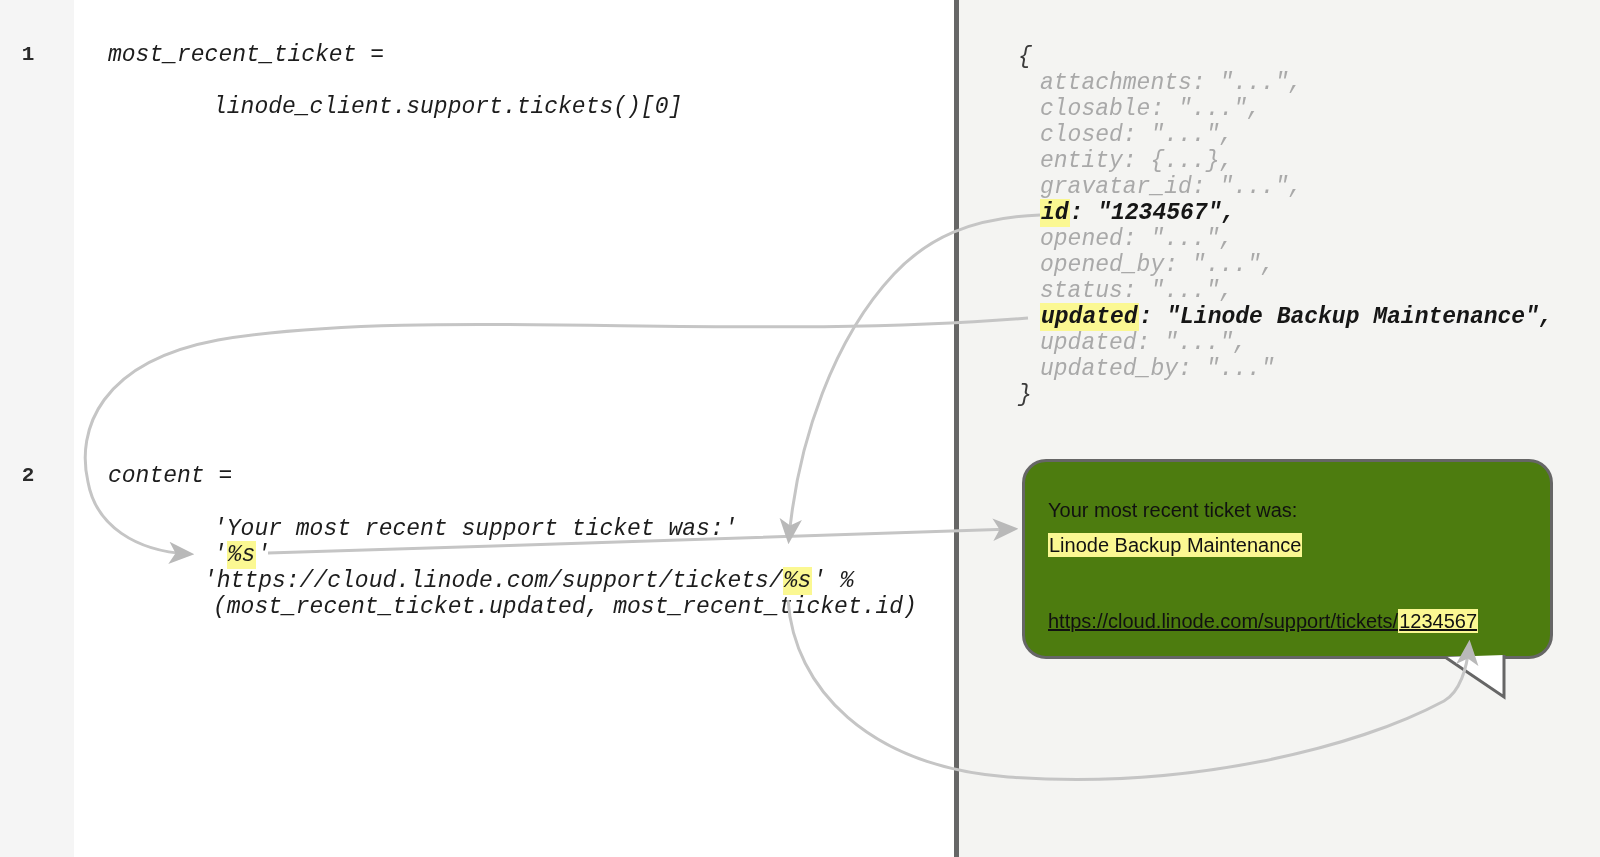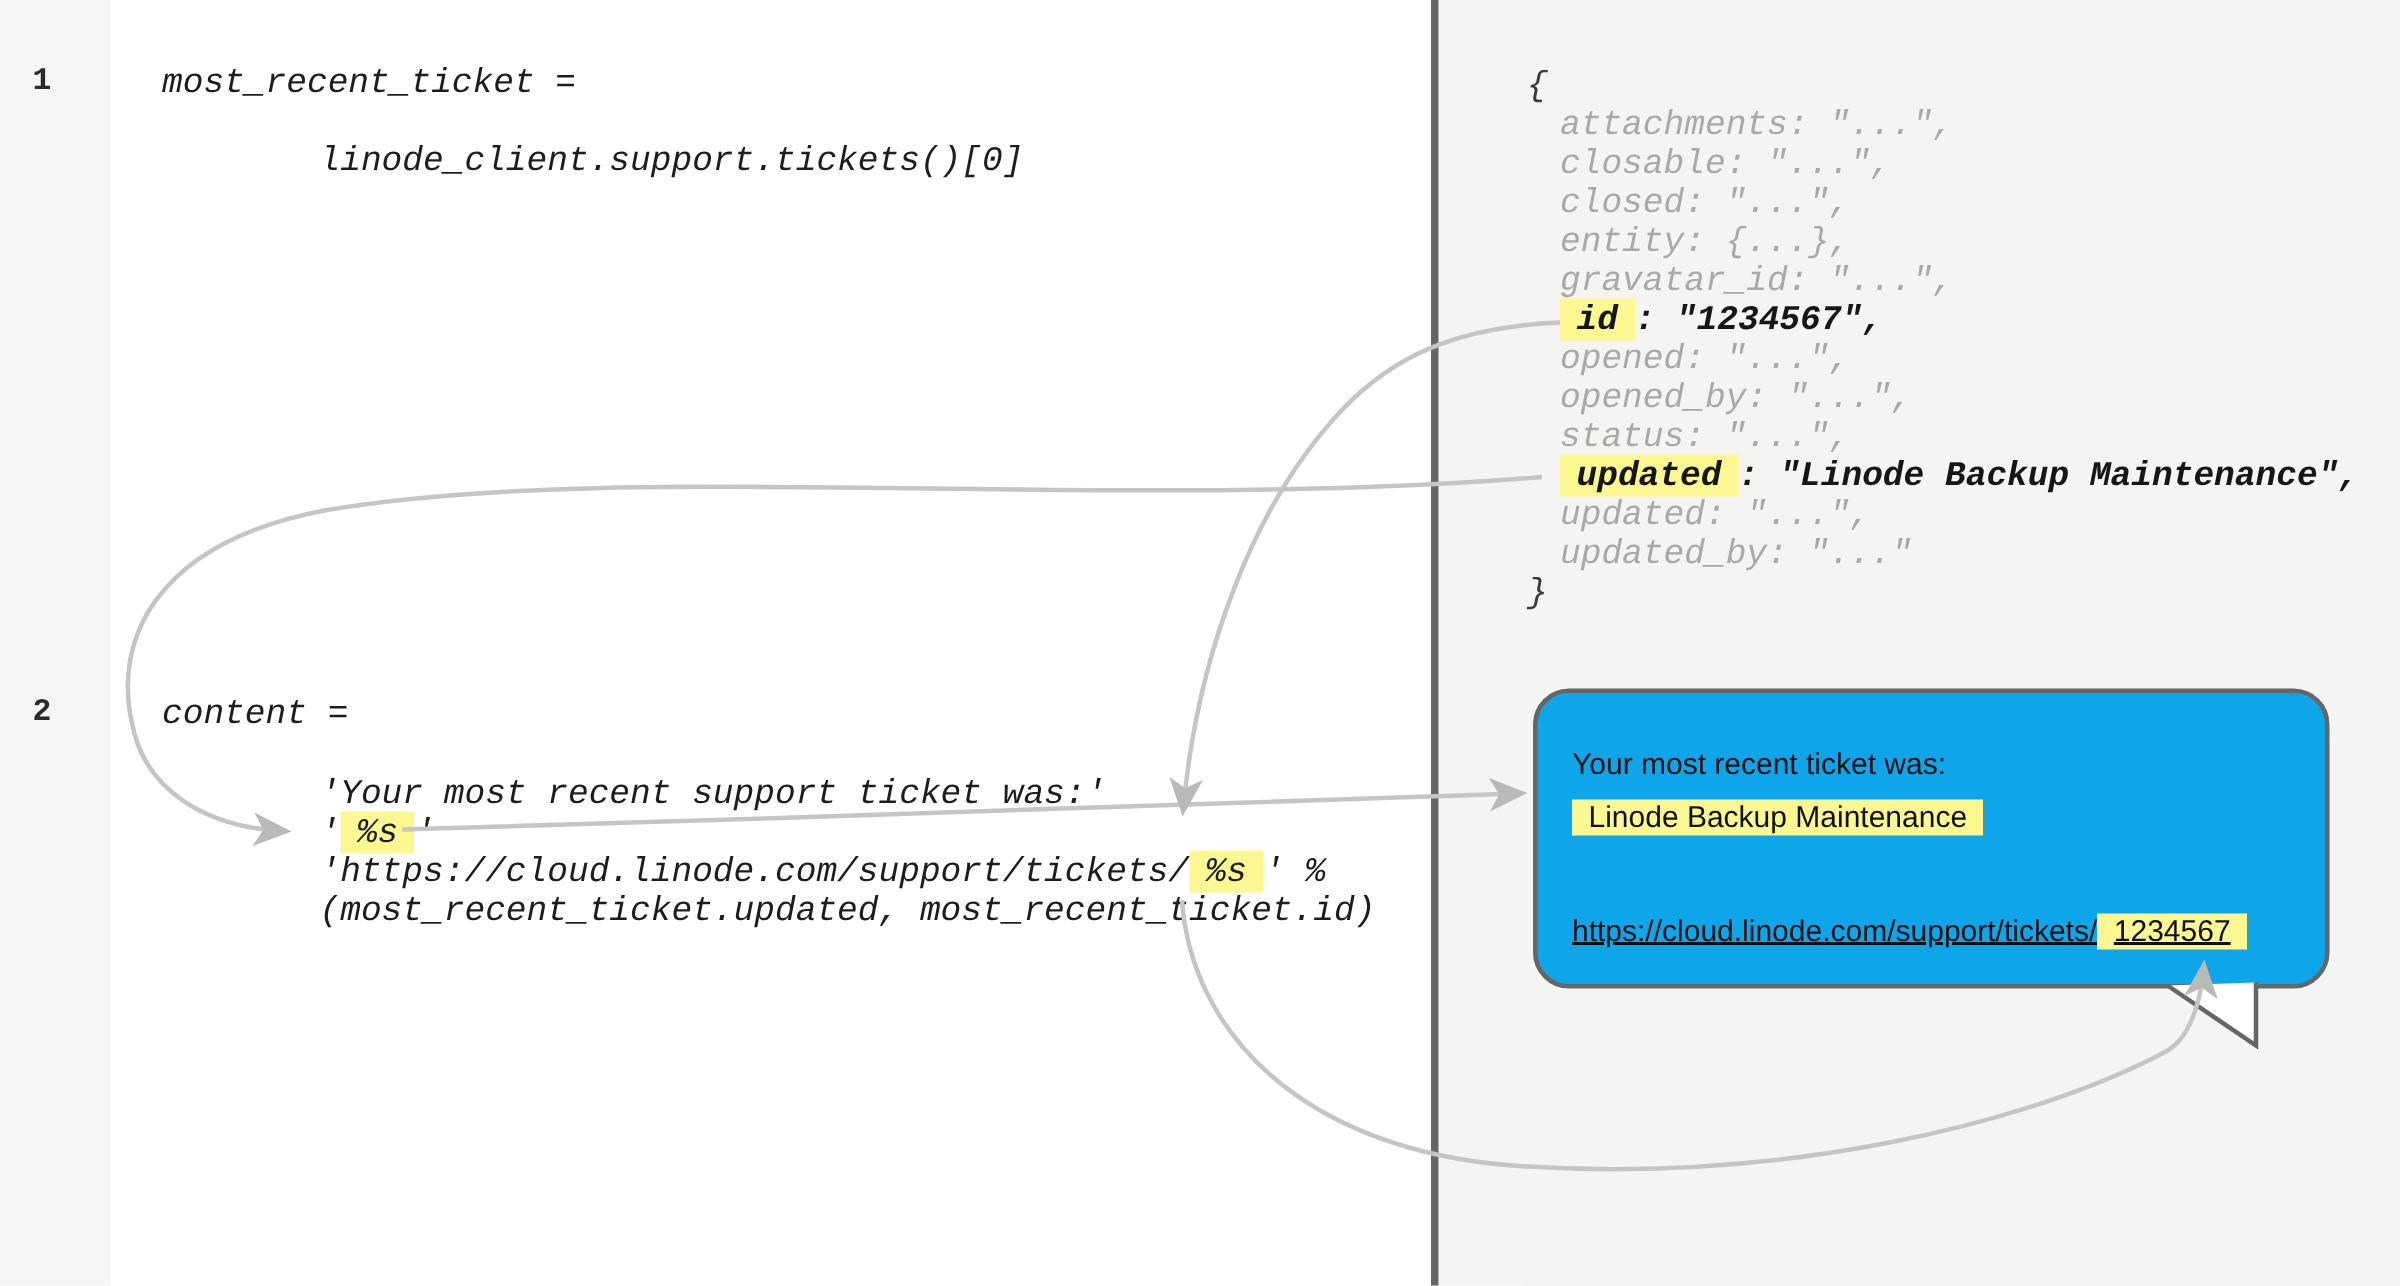--- a/index.html
+++ b/index.html
@@ -21,28 +21,28 @@
   .panel-right{position:absolute;left:959px;top:0;width:641px;height:857px;background:var(--panel-bg);}
   .divider{position:absolute;left:954px;top:0;width:5px;height:857px;background:var(--frame);}
 
   .mono{font-family:"Liberation Mono","DejaVu Sans Mono",monospace;font-size:23px;line-height:26px;
         color:var(--ink);white-space:pre;font-style:italic;}
   .line{position:absolute;height:26px;}
   .gutter-num{position:absolute;left:0;width:56px;text-align:center;height:26px;
         font-family:"Liberation Mono","DejaVu Sans Mono",monospace;font-size:21px;line-height:26px;
         font-weight:bold;color:#2a2a2a;}
 
-  .hl{background:var(--hl);padding:1px 11px;}
+  .hl{background:var(--hl);padding:1px 1px;}
 
   .json-brace{color:#3a3a3a;}
   .json-line{height:26px;}
   .json-line.muted{color:var(--muted);}
   .json-line.bold{color:#161616;font-weight:bold;}
 
-  .bubble{position:absolute;left:1022px;top:459px;width:531px;height:200px;background:#0ea5e9;
+  .bubble{position:absolute;left:1022px;top:459px;width:531px;height:200px;background:#4d7c0f;
           border:3px solid var(--frame);border-radius:24px;box-sizing:border-box;}
   .bubble .bline{position:absolute;left:23px;height:24px;font-size:20px;line-height:24px;color:#111111;white-space:pre;}
   .bline.b1{top:36px;}
   .bline.b2{top:71px;}
   .bline.b3{top:147px;text-decoration:underline;}
 
   .overlay{position:absolute;left:0;top:0;width:1600px;height:857px;pointer-events:none;}
 </style>
 </head>
 <body>
@@ -54,21 +54,21 @@
   <div class="divider"></div>
 
   <div class="gutter-num" style="top:42px">1</div>
   <div class="gutter-num" style="top:463px">2</div>
 
   <div class="line mono" style="left:108px;top:42px"><span>most_recent_ticket =</span></div>
   <div class="line mono" style="left:213px;top:94px"><span>linode_client.support.tickets()[0]</span></div>
   <div class="line mono" style="left:108px;top:463px"><span>content =</span></div>
   <div class="line mono" style="left:213px;top:516px"><span>'Your most recent support ticket was:'</span></div>
   <div class="line mono" style="left:213px;top:542px"><span>'</span><span class="hl">%s</span><span>'</span></div>
-  <div class="line mono" style="left:213px;top:568px"><span>'https://cloud.linode.com/support/tickets/</span><span class="hl">%s</span><span>' %</span></div>
+  <div class="line mono" style="left:203px;top:568px"><span>'https://cloud.linode.com/support/tickets/</span><span class="hl">%s</span><span>' %</span></div>
   <div class="line mono" style="left:213px;top:594px"><span>(most_recent_ticket.updated, most_recent_ticket.id)</span></div>
 
   <div class="line mono json-brace" style="left:1018px;top:44px"><span>{</span></div>
   <div style="position:absolute;left:1040px;top:70px">
       <div class="mono json-line muted"><span>attachments: "...",</span></div>
       <div class="mono json-line muted"><span>closable: "...",</span></div>
       <div class="mono json-line muted"><span>closed: "...",</span></div>
       <div class="mono json-line muted"><span>entity: {...},</span></div>
       <div class="mono json-line muted"><span>gravatar_id: "...",</span></div>
       <div class="mono json-line bold"><span class="hl">id</span><span>: "1234567",</span></div>

